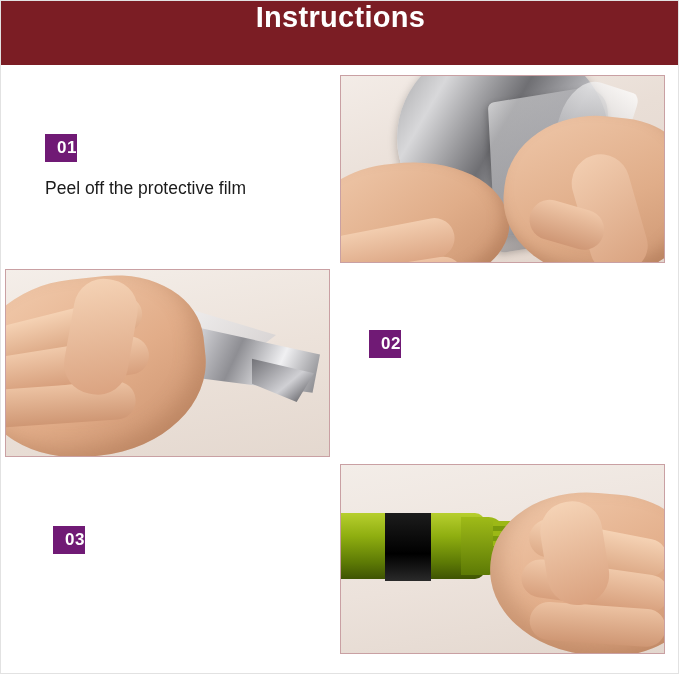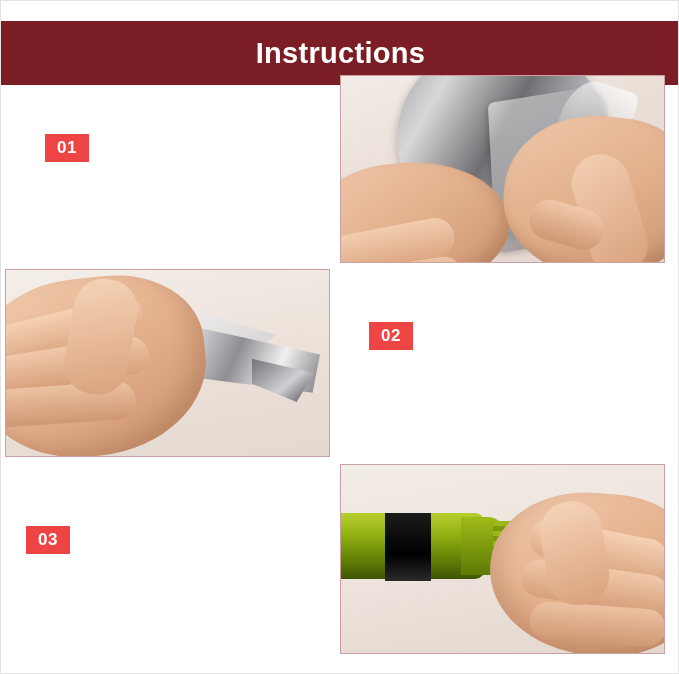--- a/index.html
+++ b/index.html
@@ -25,40 +25,39 @@
 
   
   .header {
     position: absolute;
     left: 0;
     top: 0;
     width: 679px;
     height: 64px;
     background: #7b1d24;
     display: flex;
-    align-items: center;
+    align-items: flex-start;
     justify-content: center;
-    margin-top: 20px;
   }
   .header-title {
     color: #ffffff;
     font-size: 29px;
     font-weight: bold;
     letter-spacing: 0.3px;
     font-family: "Liberation Sans", sans-serif;
   }
 
   
   .step-num {
     display: inline-block;
-    background: #ef4444;
+    background: #701a75;
     color: #ffffff;
     font-size: 17px;
     font-weight: bold;
-    padding: 5px 12px 6px 12px;
+    padding: 5px 0 6px 12px;
     letter-spacing: 0.5px;
     line-height: 1;
   }
   .step-text {
     color: #1b1b1b;
     font-size: 17.5px;
     line-height: 1.42;
     margin-top: 14px;
     font-family: "Liberation Sans", sans-serif;
   }
@@ -67,27 +66,27 @@
   .step1 {
     position: absolute;
     left: 44px;
     top: 133px;
     width: 275px;
   }
   
   .step2 {
     position: absolute;
     left: 368px;
-    top: 321px;
+    top: 329px;
     width: 290px;
   }
   
   .step3 {
     position: absolute;
-    left: 25px;
+    left: 52px;
     top: 525px;
     width: 295px;
   }
 
   
   .photo {
     position: absolute;
     border: 1px solid #c9a0a3;
     box-sizing: border-box;
     overflow: hidden;
@@ -273,20 +272,21 @@
       </div>
       <div class="hand p1-handR">
         <div class="p1-thumbR"></div>
         <div class="p1-fingerR1"></div>
       </div>
     </div>
   </div>
 
   <div class="step1">
     <div class="step-num">01</div>
+    <div class="step-text">Peel off the protective film</div>
   </div>
 
   <div class="photo photo-2">
     <div class="ph-inner">
       <div class="p2-bg"></div>
       <div class="p2-cone2"></div>
       <div class="p2-cone"></div>
       <div class="p2-tip"></div>
       <div class="p2-hand">
         <div class="p2-f1"></div>

